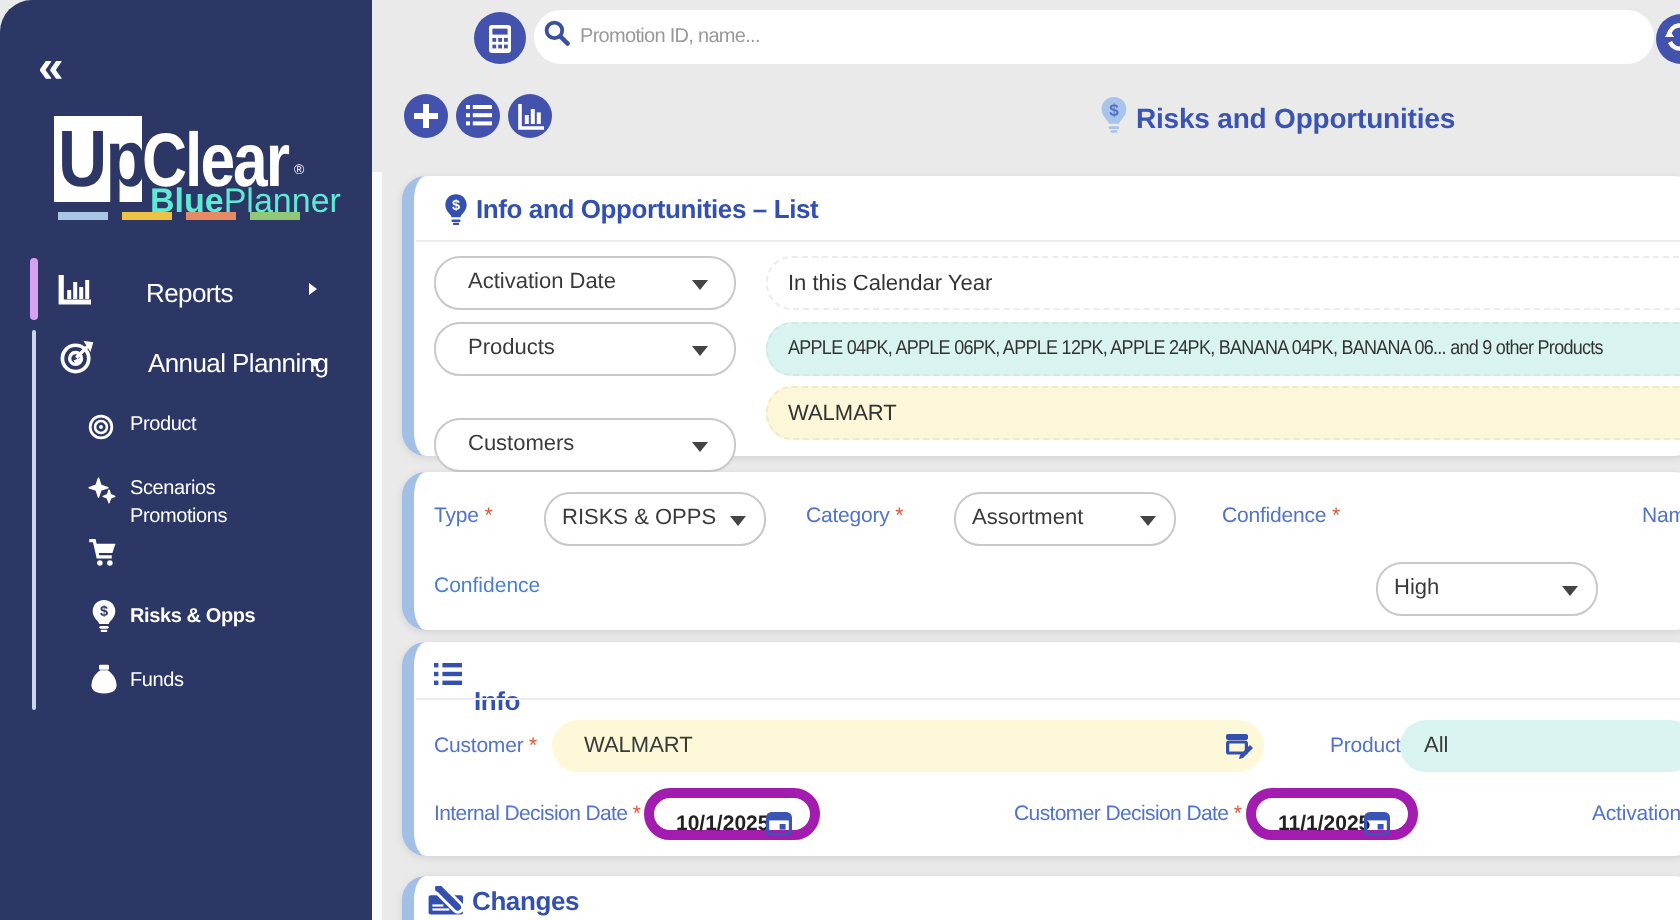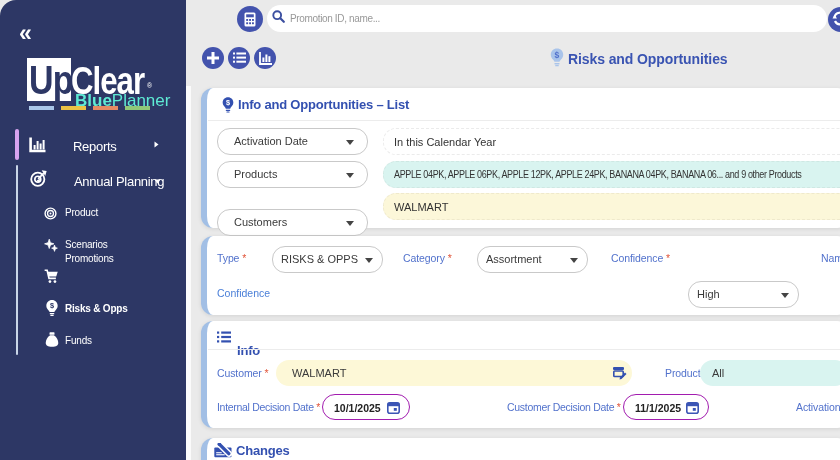--- a/index.html
+++ b/index.html
@@ -34,21 +34,21 @@
 .pill { position:absolute; width:151px; height:27px; background:#fff; border:1px solid #c9c9c9;
   border-radius:13px; font-size:11px; color:#3a3a3a; line-height:25px;
   padding-left:16px; }
 .caret { position:absolute; right:13px; top:11px; width:0; height:0;
   border-left:4.5px solid transparent; border-right:4.5px solid transparent;
   border-top:5.5px solid #444; }
 .vfield { width:470px; height:27px; border-radius:13px; font-size:11px;
   color:#333; line-height:26px; padding-left:10px; white-space:nowrap; overflow:hidden; }
 .lbl { color:#5272cc; font-size:10.5px; letter-spacing:-0.1px; white-space:nowrap; }
 .req { color:#e2573c; }
-.datepill { height:26px; background:#fff; border:1px solid #a21caf; border-radius:13px; }
+.datepill { height:26px; background:#fff; border:5px solid #a21caf; border-radius:13px; }
 .dtxt { position:absolute; left:11px; top:6.5px; font-size:10.5px; color:#222; font-weight:bold; }
 .cal { position:absolute; right:9px; top:6px; }
 .tpill { padding-left:8px; }
 .tpill .caret { right:9px; }
 </style>
 </head>
 <body>
 <div id="sidebar">
   <div id="collapse">«</div>
   <div id="logobox"></div>

